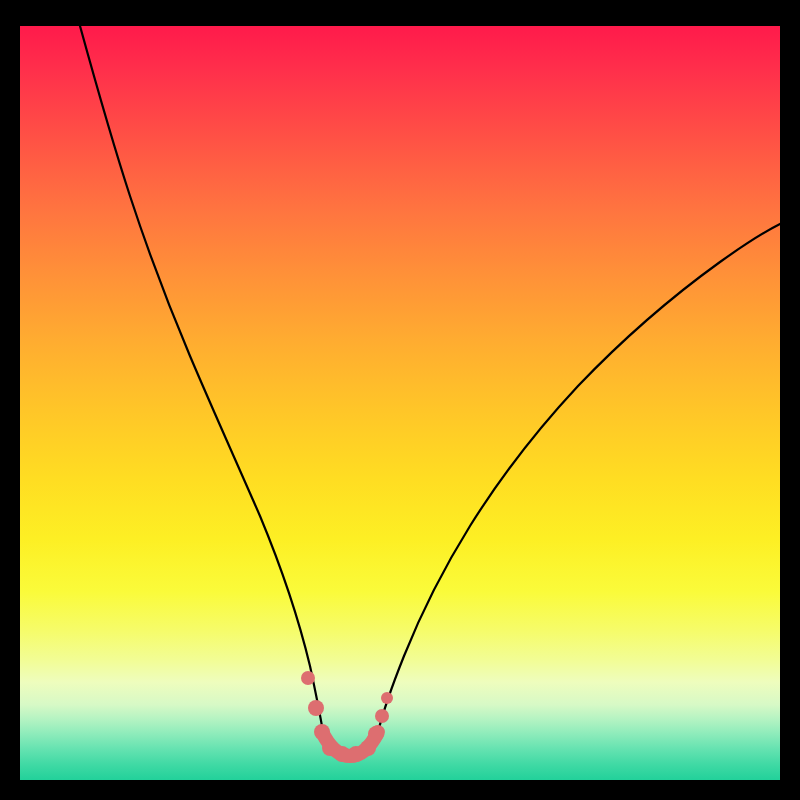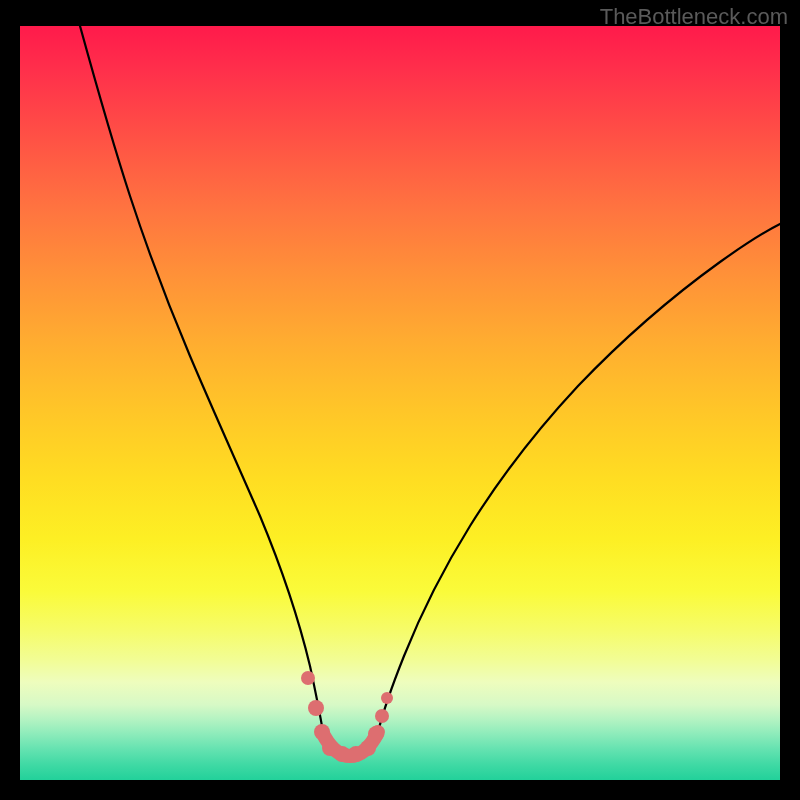--- a/index.html
+++ b/index.html
@@ -56,21 +56,20 @@
     position: absolute;
     inset: 0;
     width: 100%;
     height: 100%;
   }
 </style>
 </head>
 <body>
 
 <div class="frame">
-  <div class="watermark">TheBottleneck.com</div>
   <div class="plot">
     <div class="gradient"></div>
     <svg class="curve" viewBox="0 0 760 754" preserveAspectRatio="none">
       <path d="M 60 0
                C 76 58, 92 115, 110 170
                C 128 225, 148 278, 170 330
                C 192 382, 216 435, 240 490
                C 260 538, 278 590, 290 640
                C 296 668, 300 688, 303 706" fill="none" stroke="#000" stroke-width="2.2" stroke-linecap="round"></path>
       <path d="M 358 706

